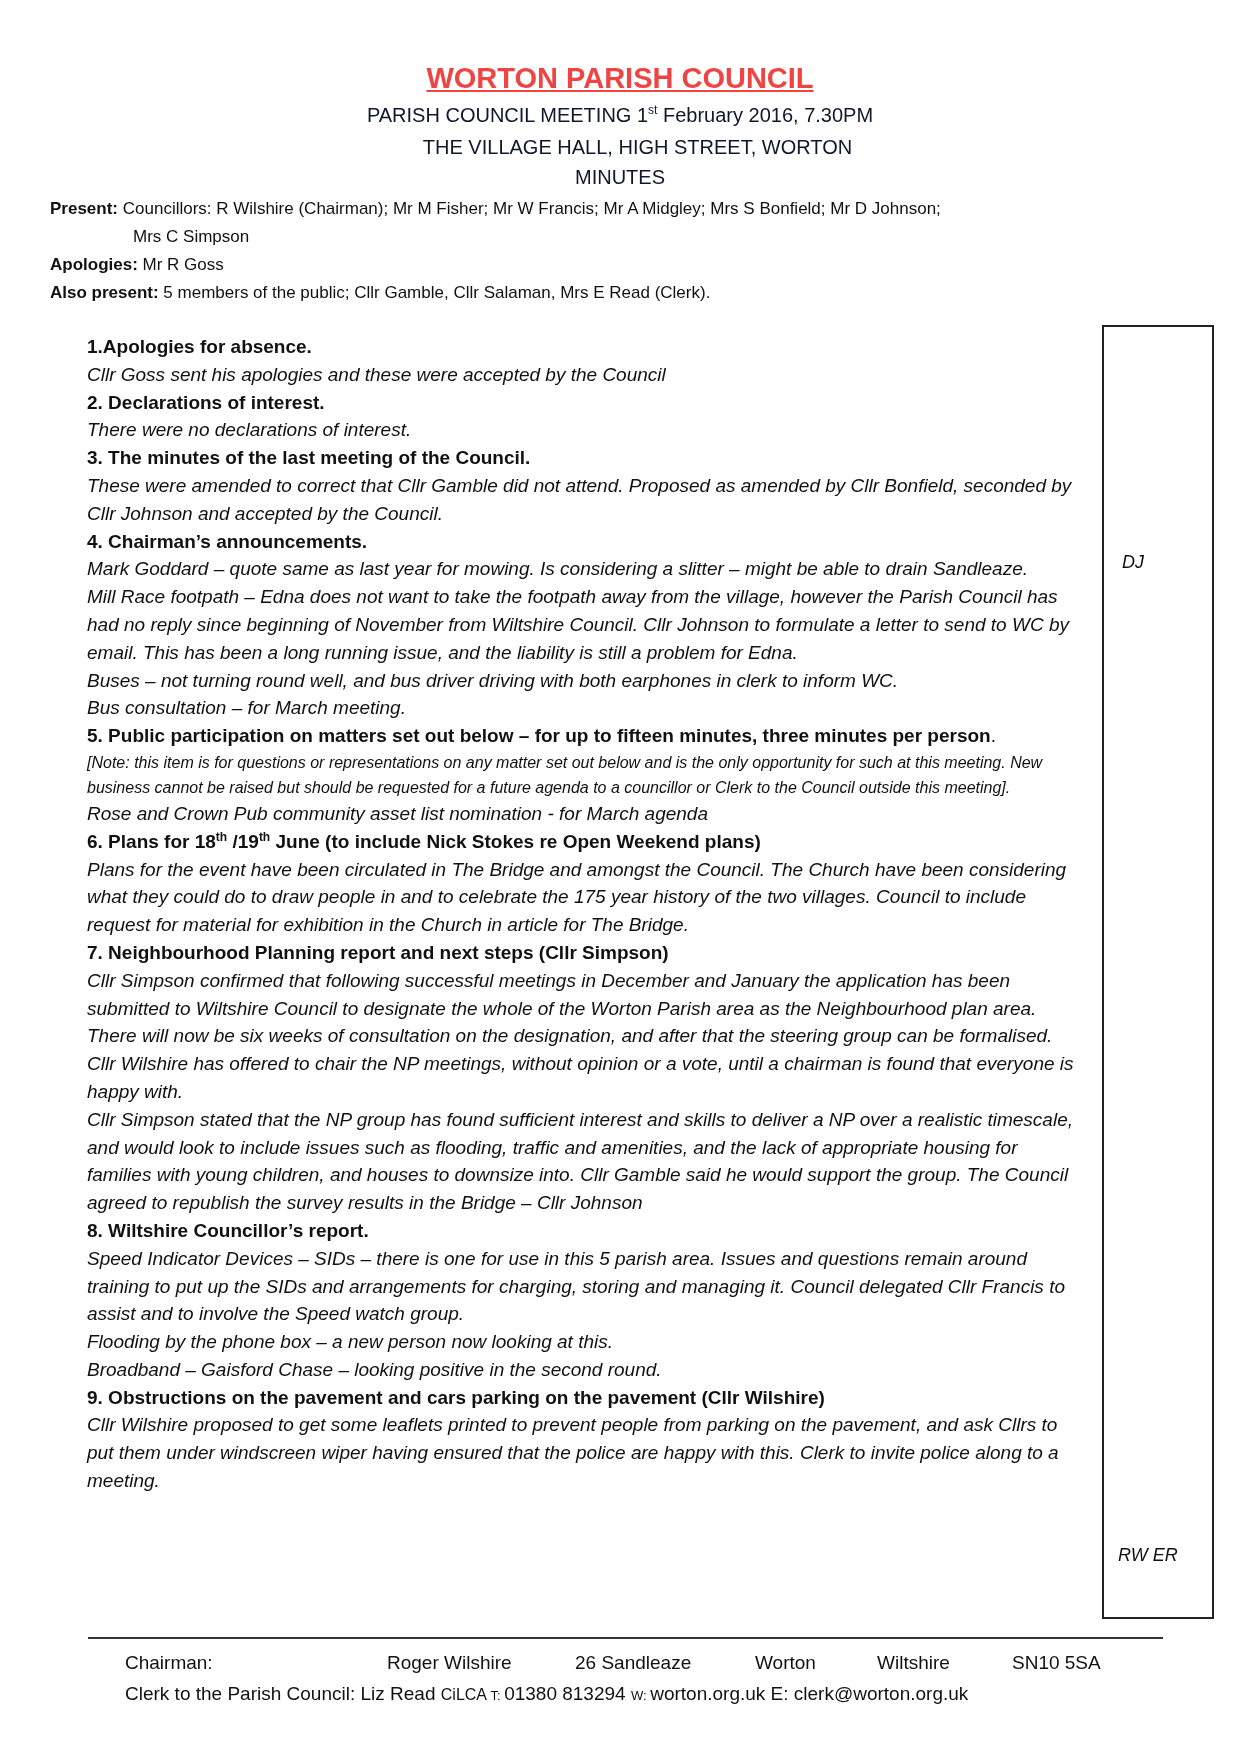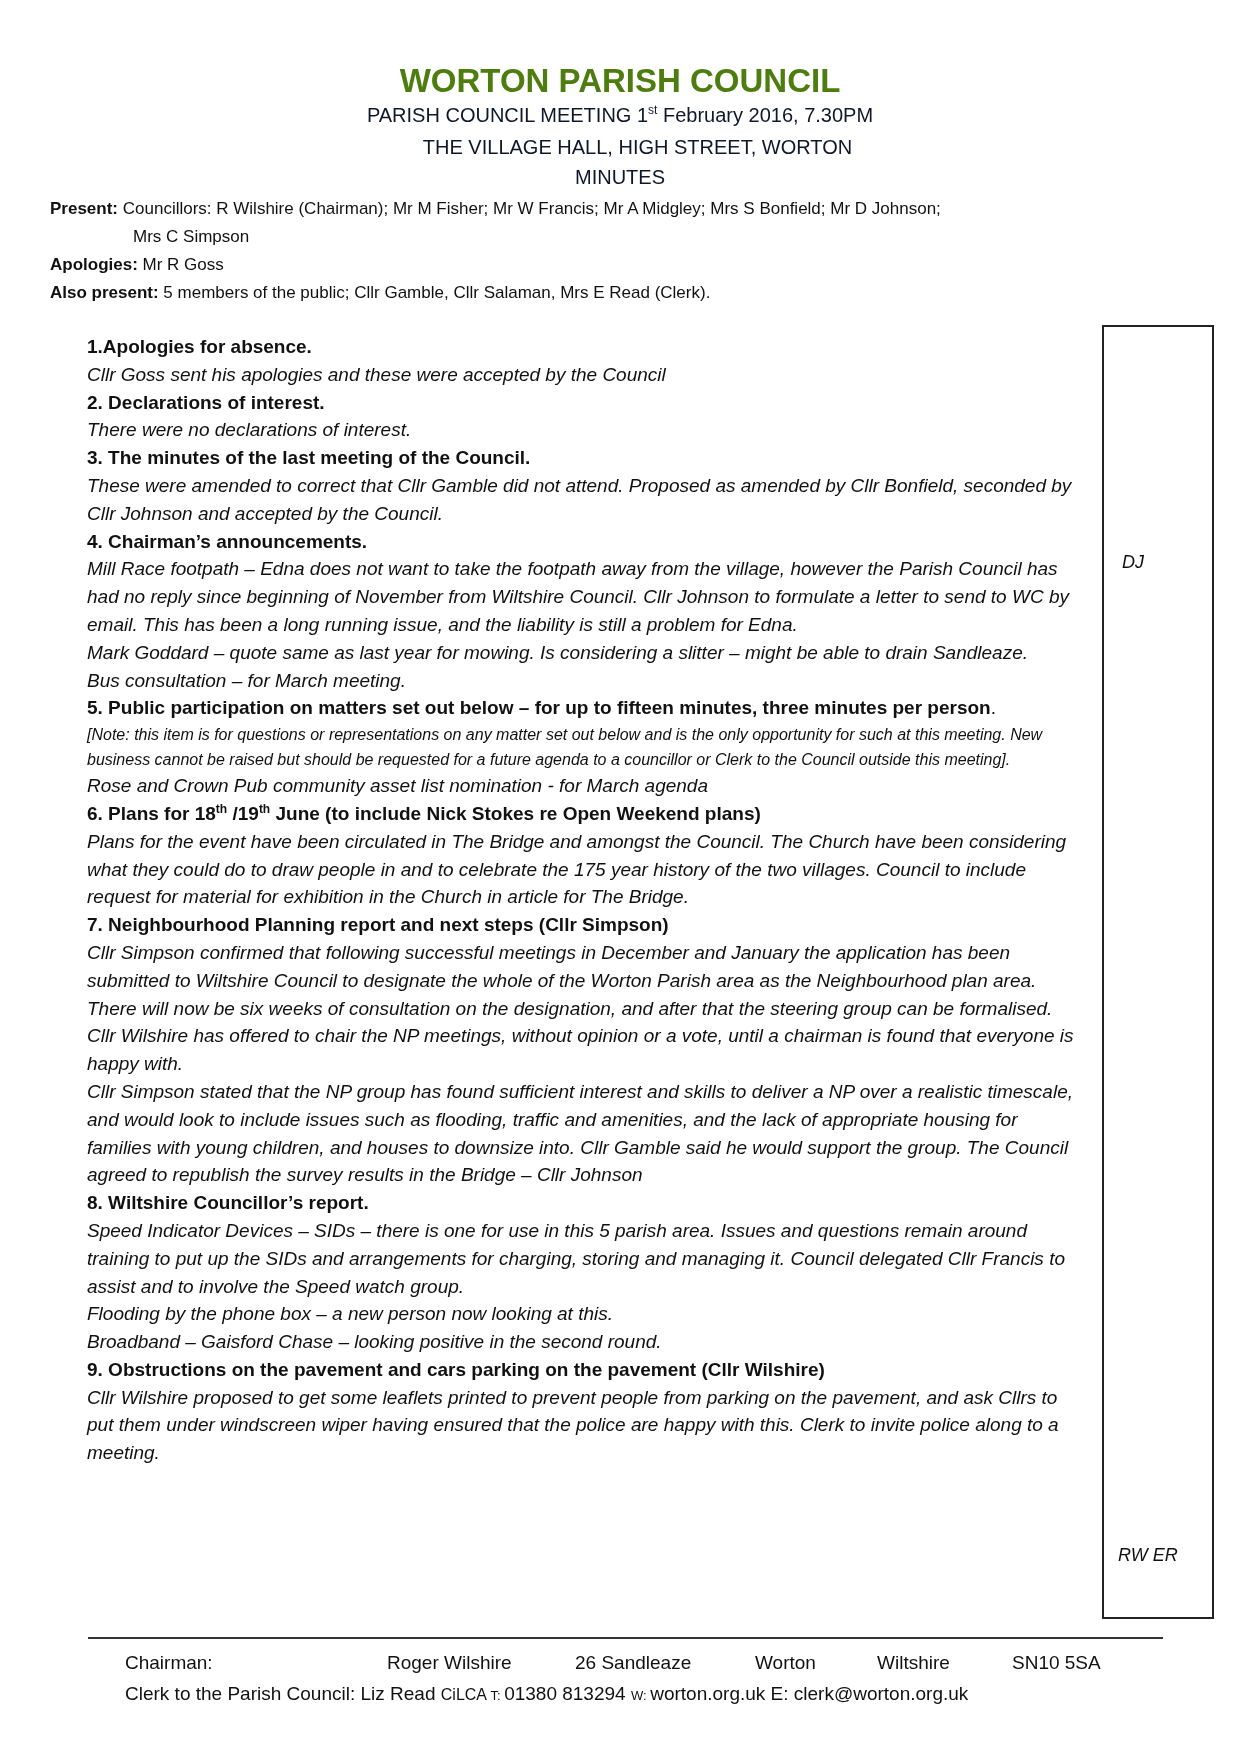--- a/index.html
+++ b/index.html
@@ -1,21 +1,21 @@
 <!DOCTYPE html>
 <html><head>
   <meta charset="utf-8">
   <style>
     html, body { margin: 0; padding: 0; background: #ffffff; }
     body { width: 1240px; height: 1754px; position: relative; overflow: hidden;
            font-family: "Liberation Sans", "DejaVu Sans", sans-serif; color: #111; }
     .page { position: absolute; left: 0; top: 0; width: 1240px; height: 1754px; }
 
     .title { position: absolute; left: 0; right: 0; top: 62px; text-align: center;
-             font-size: 33px; font-weight: bold; letter-spacing: 0px; color: #4d7c0f; }
+             font-size: 29px; font-weight: bold; letter-spacing: 0px; color: #ef4444; text-decoration: underline; }
     .subline { position: absolute; left: 0; right: 0; text-align: center; font-size: 20px; color: #0f172a; }
     .sub1 { top: 104px; }
     .sub2 { top: 136px; padding-left: 35px; }
     .sub3 { top: 166px; font-weight: normal; }
     sup { font-size: 12px; vertical-align: super; line-height: 0; }
 
     .attend { position: absolute; left: 50px; font-size: 17px; line-height: 26px; }
     .attend b { font-weight: bold; }
     .a1 { top: 196px; }
     .a1b { top: 224px; left: 133px; }
@@ -61,22 +61,23 @@
     <div class="h">1.Apologies for absence.</div>
     <div class="p">Cllr Goss sent his apologies and these were accepted by the Council</div>
 
     <div class="h">2. Declarations of interest.</div>
     <div class="p">There were no declarations of interest.</div>
 
     <div class="h">3. The minutes of the last meeting of the Council.</div>
     <div class="p">These were amended to correct that Cllr Gamble did not attend. Proposed as amended by Cllr Bonfield, seconded by Cllr Johnson and accepted by the Council.</div>
 
     <div class="h">4. Chairman’s announcements.</div>
+    <div class="p">Mark Goddard – quote same as last year for mowing. Is considering a slitter – might be able to drain Sandleaze.</div>
     <div class="p">Mill Race footpath – Edna does not want to take the footpath away from the village, however the Parish Council has had no reply since beginning of November from Wiltshire Council.  Cllr Johnson to formulate a letter to send to WC by email. This has been a long running issue, and the liability is still a problem for Edna.</div>
-    <div class="p">Mark Goddard – quote same as last year for mowing. Is considering a slitter – might be able to drain Sandleaze.</div>
+    <div class="p">Buses – not turning round well, and bus driver driving with both earphones in clerk to inform WC.</div>
     <div class="p">Bus consultation – for March meeting.</div>
 
     <div><span class="h">5. Public participation on matters set out below – for up to fifteen minutes, three minutes per person</span><span>.</span></div>
     <div class="p note">[Note: this item is for questions or representations on any matter set out below and is the only opportunity for such at this meeting. New business cannot be raised but should be requested for a future agenda to a councillor or Clerk to the Council outside this meeting].</div>
     <div class="p">Rose and Crown Pub community asset list nomination - for March agenda</div>
 
     <div class="h"><span>6. Plans for 18</span><sup>th</sup><span> /19</span><sup>th</sup><span> June (to include Nick  Stokes re Open Weekend plans)</span></div>
     <div class="p">Plans for the event have been circulated in The Bridge and amongst the Council.  The Church have been considering what they could do to draw people in and to celebrate the 175 year history of the two villages. Council to include request for material for exhibition in the Church in article for The Bridge.</div>
 
     <div class="h">7. Neighbourhood Planning report and next steps (Cllr Simpson)</div>

